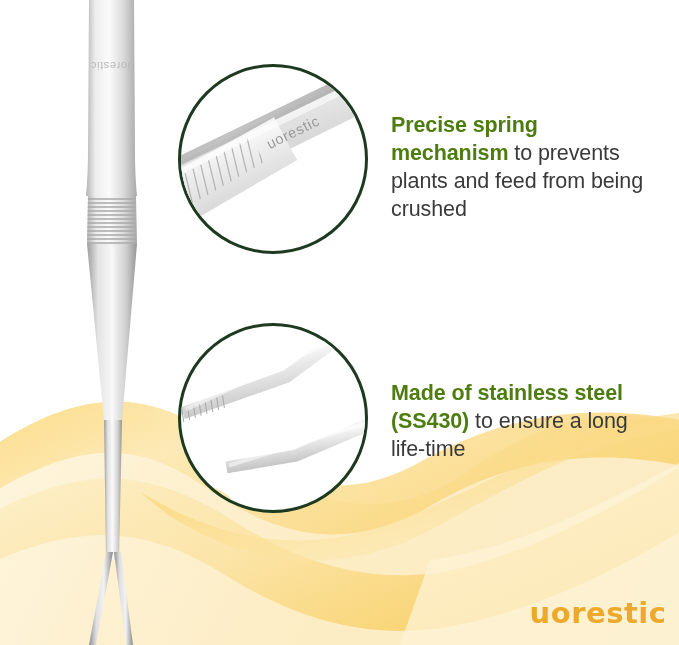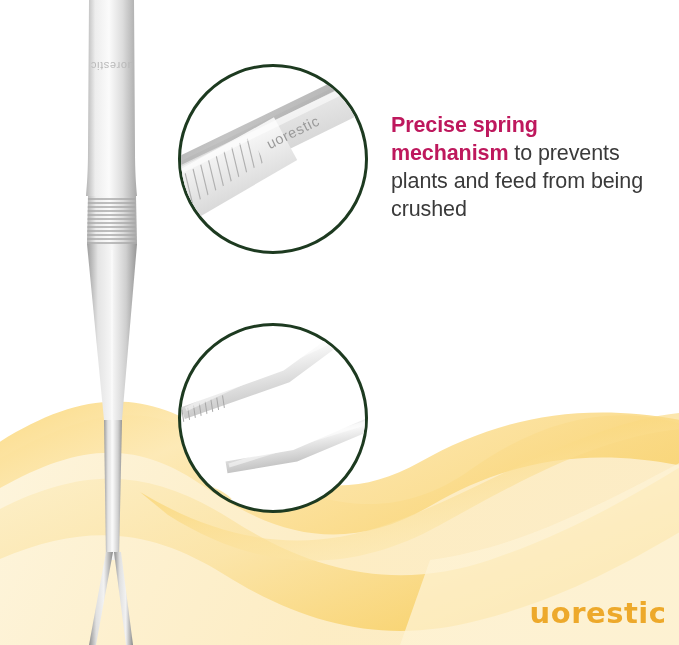--- a/index.html
+++ b/index.html
@@ -60,21 +60,21 @@
     position: absolute;
     left: 391px;
     width: 268px;
     font-size: 21.5px;
     line-height: 1.30;
     color: #3a3a3a;
     letter-spacing: -0.1px;
   }
   .feature-text .lead {
     font-weight: bold;
-    color: #be185d;
+    color: #4d7c0f;
   }
   #text-1 { top: 112px; }
   #text-2 { top: 380px; }
 
   
   #brand-logo {
     position: absolute;
     left: 527px;
     top: 596px;
     width: 142px;
@@ -277,18 +277,21 @@
       <path d="M 190,98 L 192,102 L 50,146 L 49,142 Z" fill="#ffffff" opacity="0.5"></path>
 
       <path d="M -6,176 C 14,160 34,162 52,178 L 52,196 L -6,196 Z" fill="#f7cf63" opacity="0.55"></path>
     </svg>
   </div>
 
   <div class="feature-text" id="text-1">
     <span class="lead">Precise spring mechanism</span><span class="rest"> to prevents plants and feed from being crushed</span>
   </div>
 
+  <div class="feature-text" id="text-2">
+    <span class="lead">Made of stainless steel (SS430)</span><span class="rest"> to ensure a long life-time</span>
+  </div>
 
   <svg id="brand-logo" viewBox="0 0 142 36">
     <text x="71" y="27" text-anchor="middle" font-family="'DejaVu Sans', sans-serif" font-size="29" font-weight="600" letter-spacing="0.5" fill="#eda92b">uorestic</text>
   </svg>
 
 </div>
 
 </body></html>

